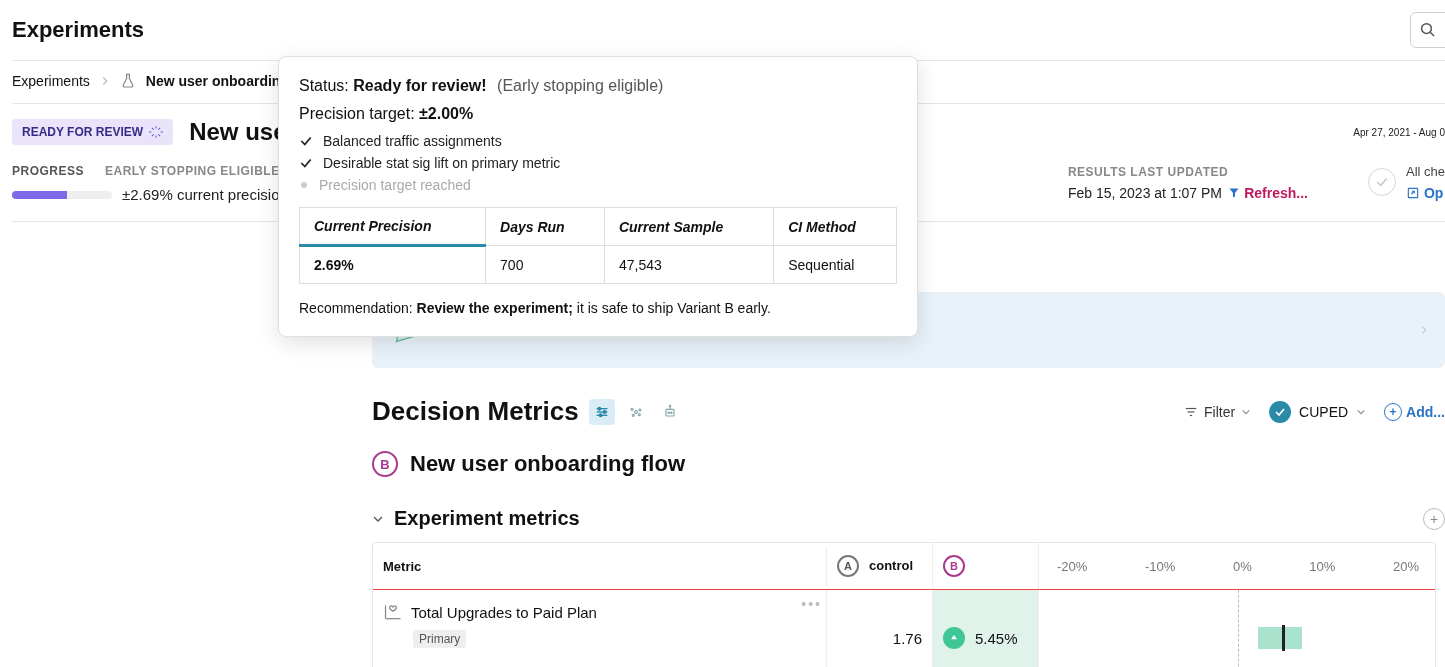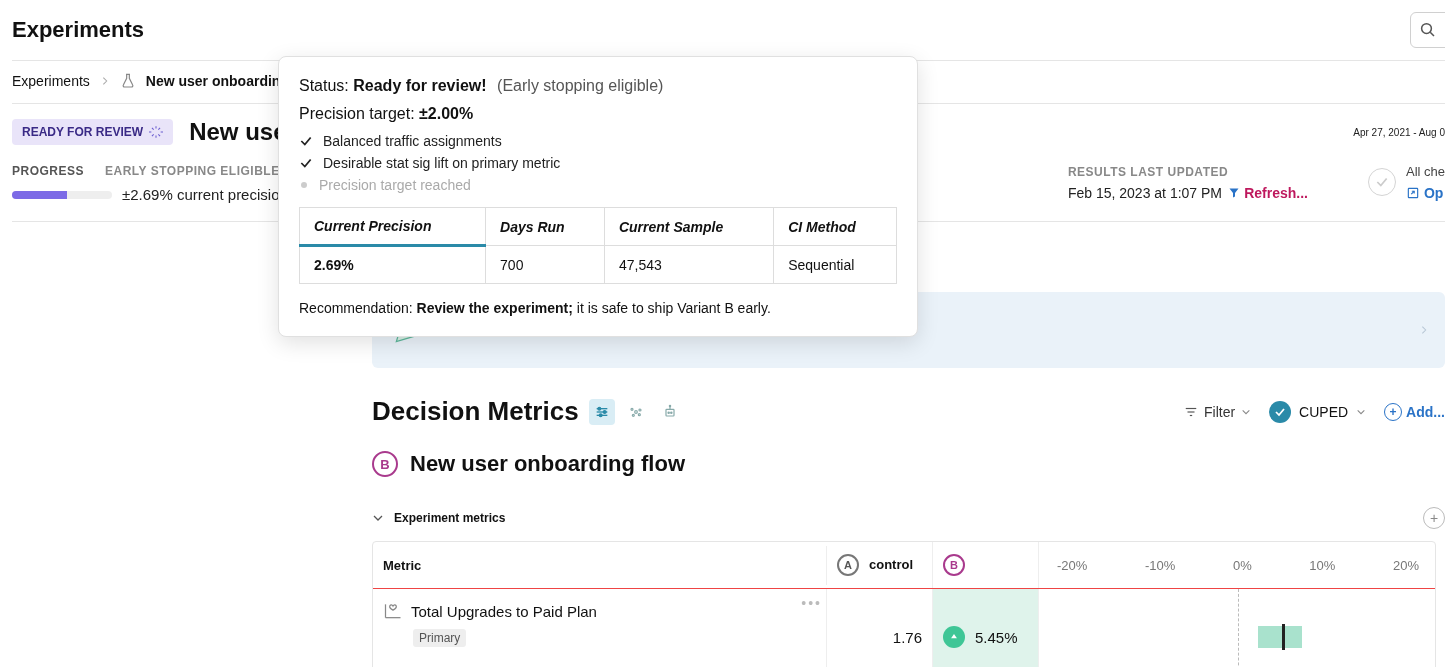--- a/index.html
+++ b/index.html
@@ -151,21 +151,21 @@
   .plus-circ { width: 18px; height: 18px; border:1.5px solid #2a73c7; border-radius:50%; display:flex; align-items:center; justify-content:center; color:#2a73c7; font-size:12px; line-height:1; }
 
   .variant-row { display:flex; align-items:center; gap:12px; margin-top: 24px; }
   .v-badge {
     width: 26px; height: 26px; border: 2px solid #a93a8d; border-radius: 50%;
     display:flex; align-items:center; justify-content:center; color:#a93a8d; font-weight:700; font-size:13px;
   }
   .v-name { font-size: 22px; font-weight: 700; }
 
   .section-row { display:flex; align-items:center; justify-content: space-between; margin-top: 30px; }
-  .sec-left { display:flex; align-items:center; gap:10px; font-weight:700; font-size:12px; }
+  .sec-left { display:flex; align-items:center; gap:10px; font-weight:700; font-size:20px; }
   .plus-circ-gray { width: 22px; height: 22px; border:1.5px solid #bbb; border-radius:50%; display:flex; align-items:center; justify-content:center; color:#888; font-size:14px; line-height:1; }
 
   .metrics-table {
     margin-top: 12px;
     border: 1px solid #e5e5e5;
     border-radius: 4px;
     width: 1064px;
   }
   .mt-head {
     display: grid;

